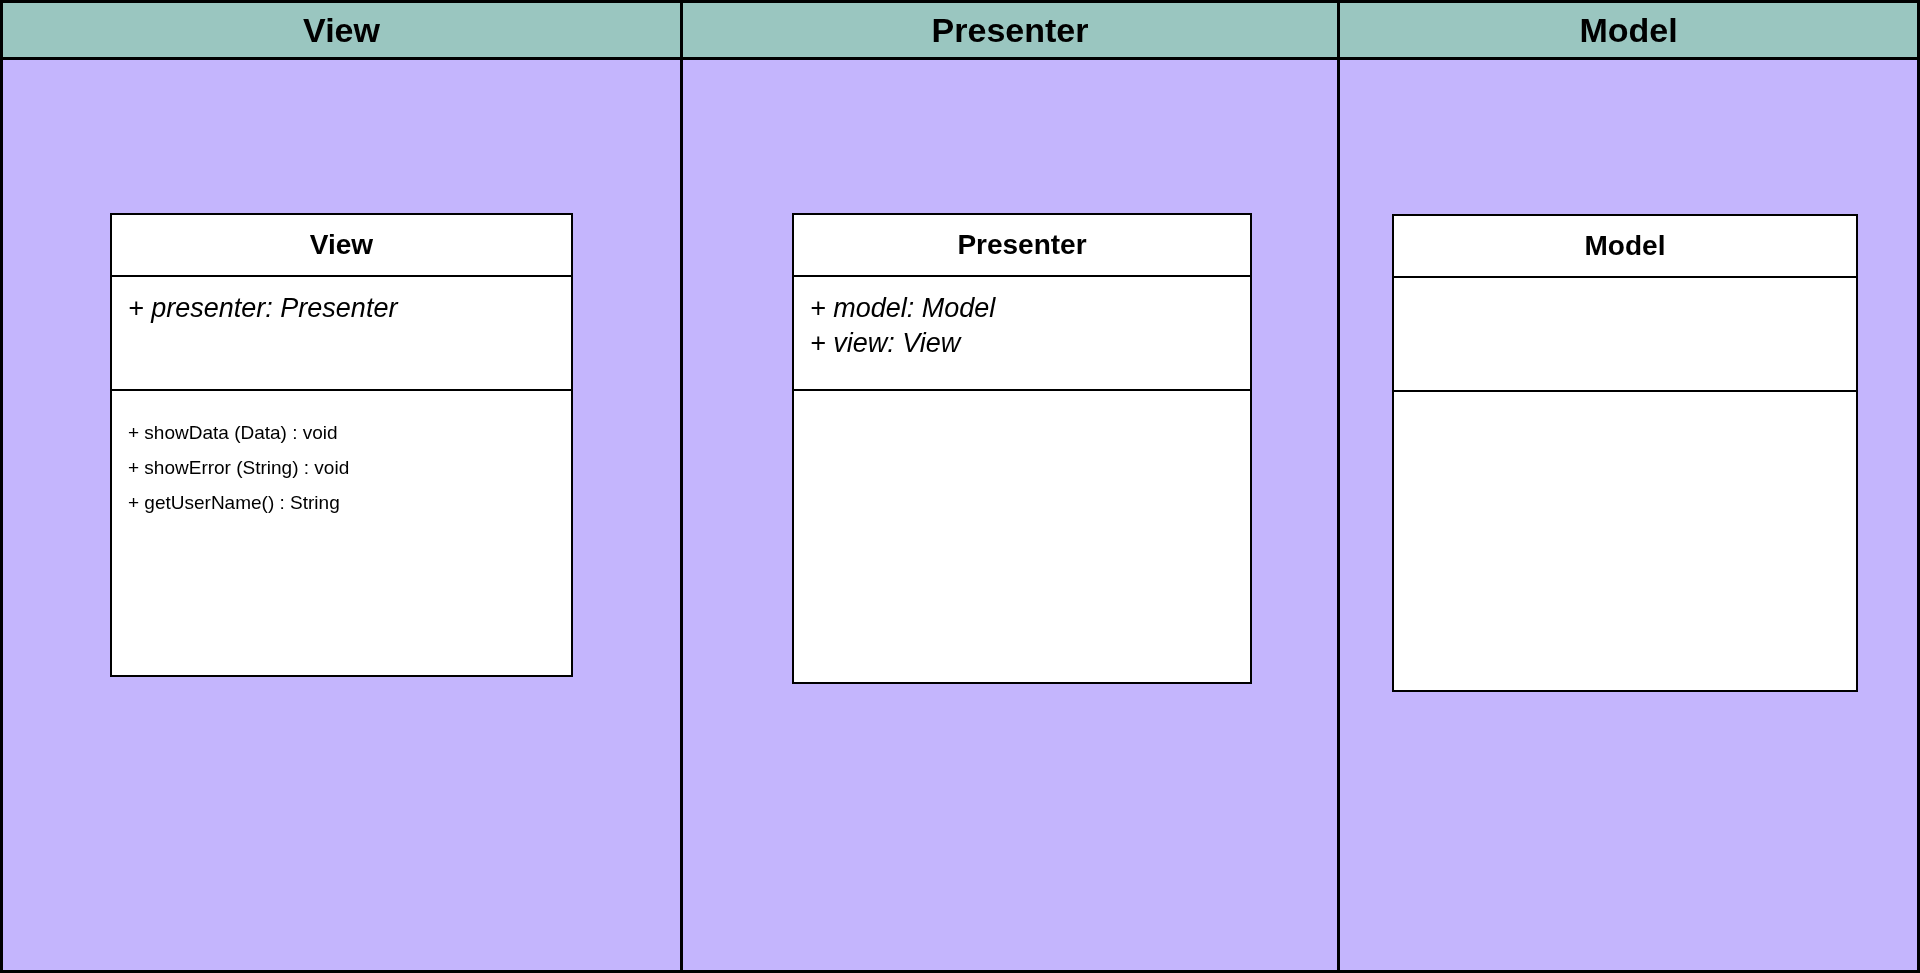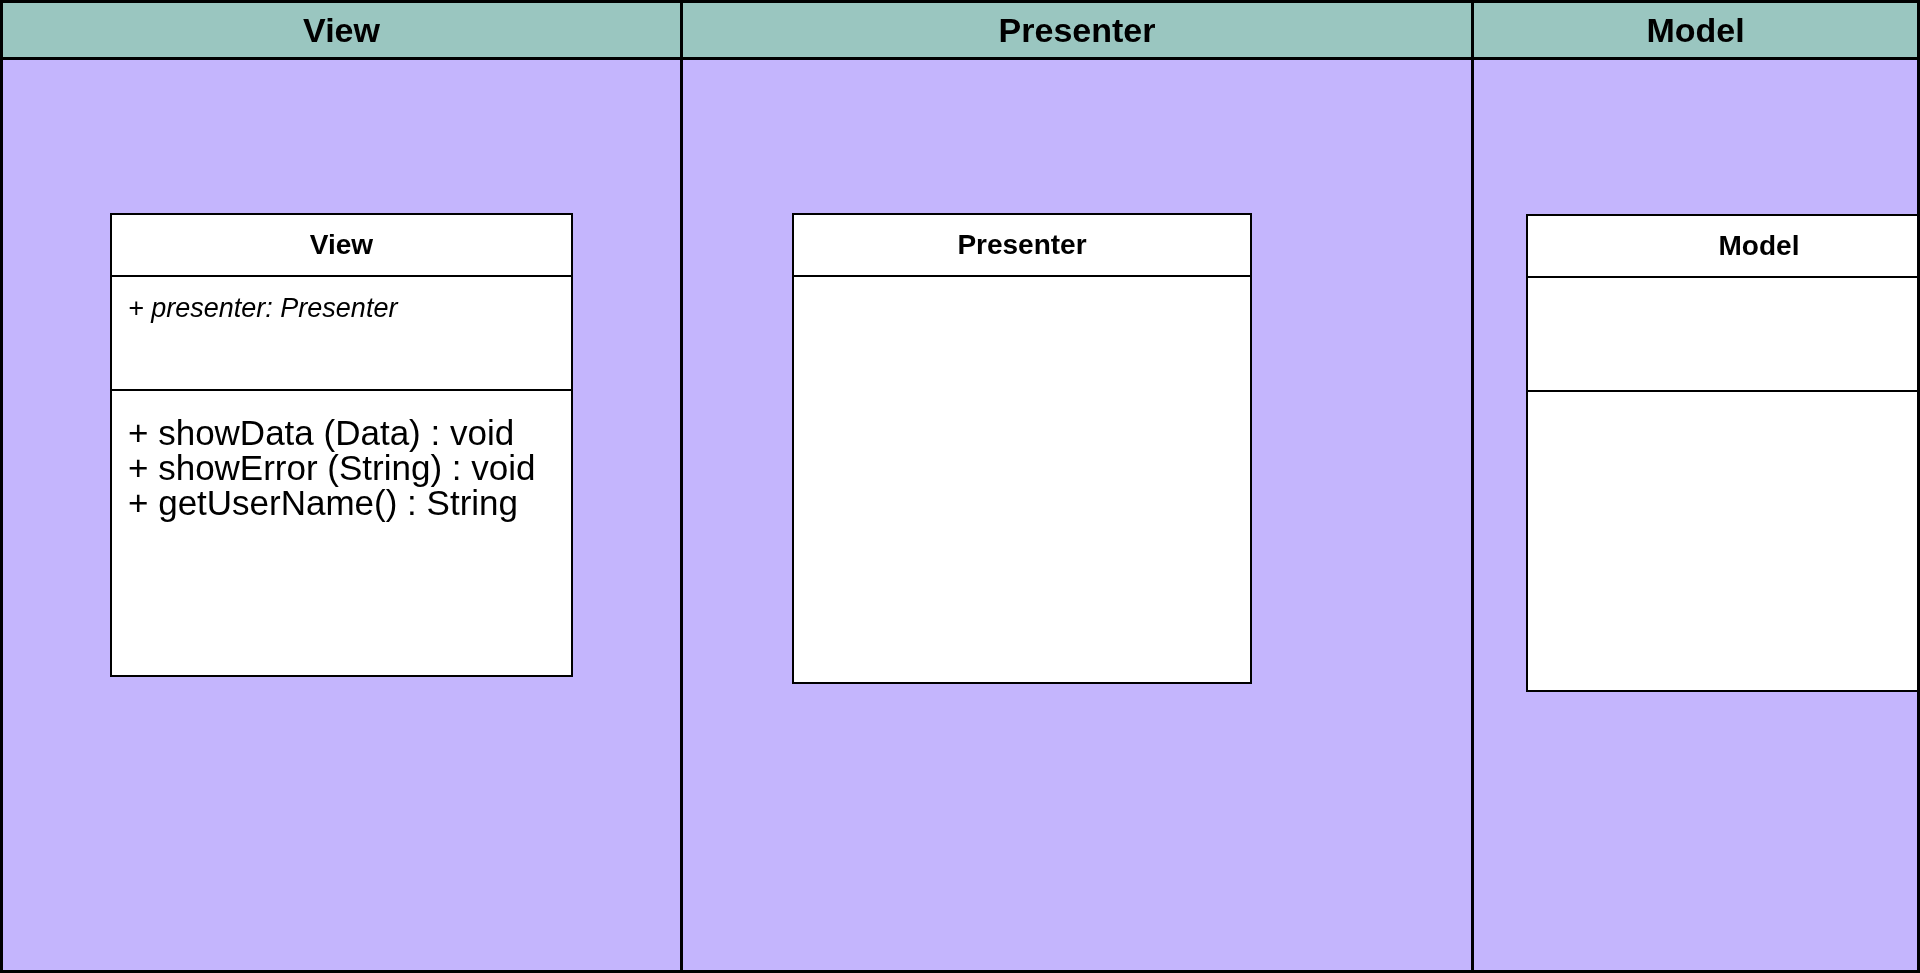--- a/index.html
+++ b/index.html
@@ -20,21 +20,21 @@
     flex-direction: row;
     overflow: hidden;
   }
   .lane {
     display: flex;
     flex-direction: column;
     box-sizing: border-box;
     height: 100%;
   }
   .lane-1 { width: 680px; border-right: 3px solid #000; }
-  .lane-2 { width: 791px; border-right: 3px solid #000; }
+  .lane-2 { width: 657px; border-right: 3px solid #000; }
   .lane-3 { flex: 1; }
   .lane-header {
     height: 57px;
     box-sizing: border-box;
     border-bottom: 3px solid #000;
     background: var(--header-bg, #9ac6c0);
     display: flex;
     align-items: center;
     justify-content: center;
     font-size: 34px;
@@ -73,21 +73,21 @@
     padding: 14px 16px 0 16px;
     font-size: 27px;
     line-height: 35px;
     white-space: pre-line;
     font-style: italic;
   }
   .class-methods {
     flex: 1;
     box-sizing: border-box;
     padding: 24px 16px 0 16px;
-    font-size: 35px;
+    font-size: 19px;
     line-height: 35px;
     white-space: pre-line;
   }
 </style>
 </head>
 <body>
 
 <div class="canvas">
 
   <div class="lane lane-1">
@@ -101,20 +101,22 @@
 + getUserName() : String</div>
       </div>
     </div>
   </div>
 
   <div class="lane lane-2">
     <div class="lane-header">Presenter</div>
     <div class="lane-body">
       <div class="class-box class-box-presenter">
         <div class="class-title">Presenter</div>
+        <div class="class-attrs">+ model: Model
++ view: View</div>
       </div>
     </div>
   </div>
 
   <div class="lane lane-3">
     <div class="lane-header">Model</div>
     <div class="lane-body">
       <div class="class-box class-box-model">
         <div class="class-title">Model</div>
         <div class="class-attrs"></div>

